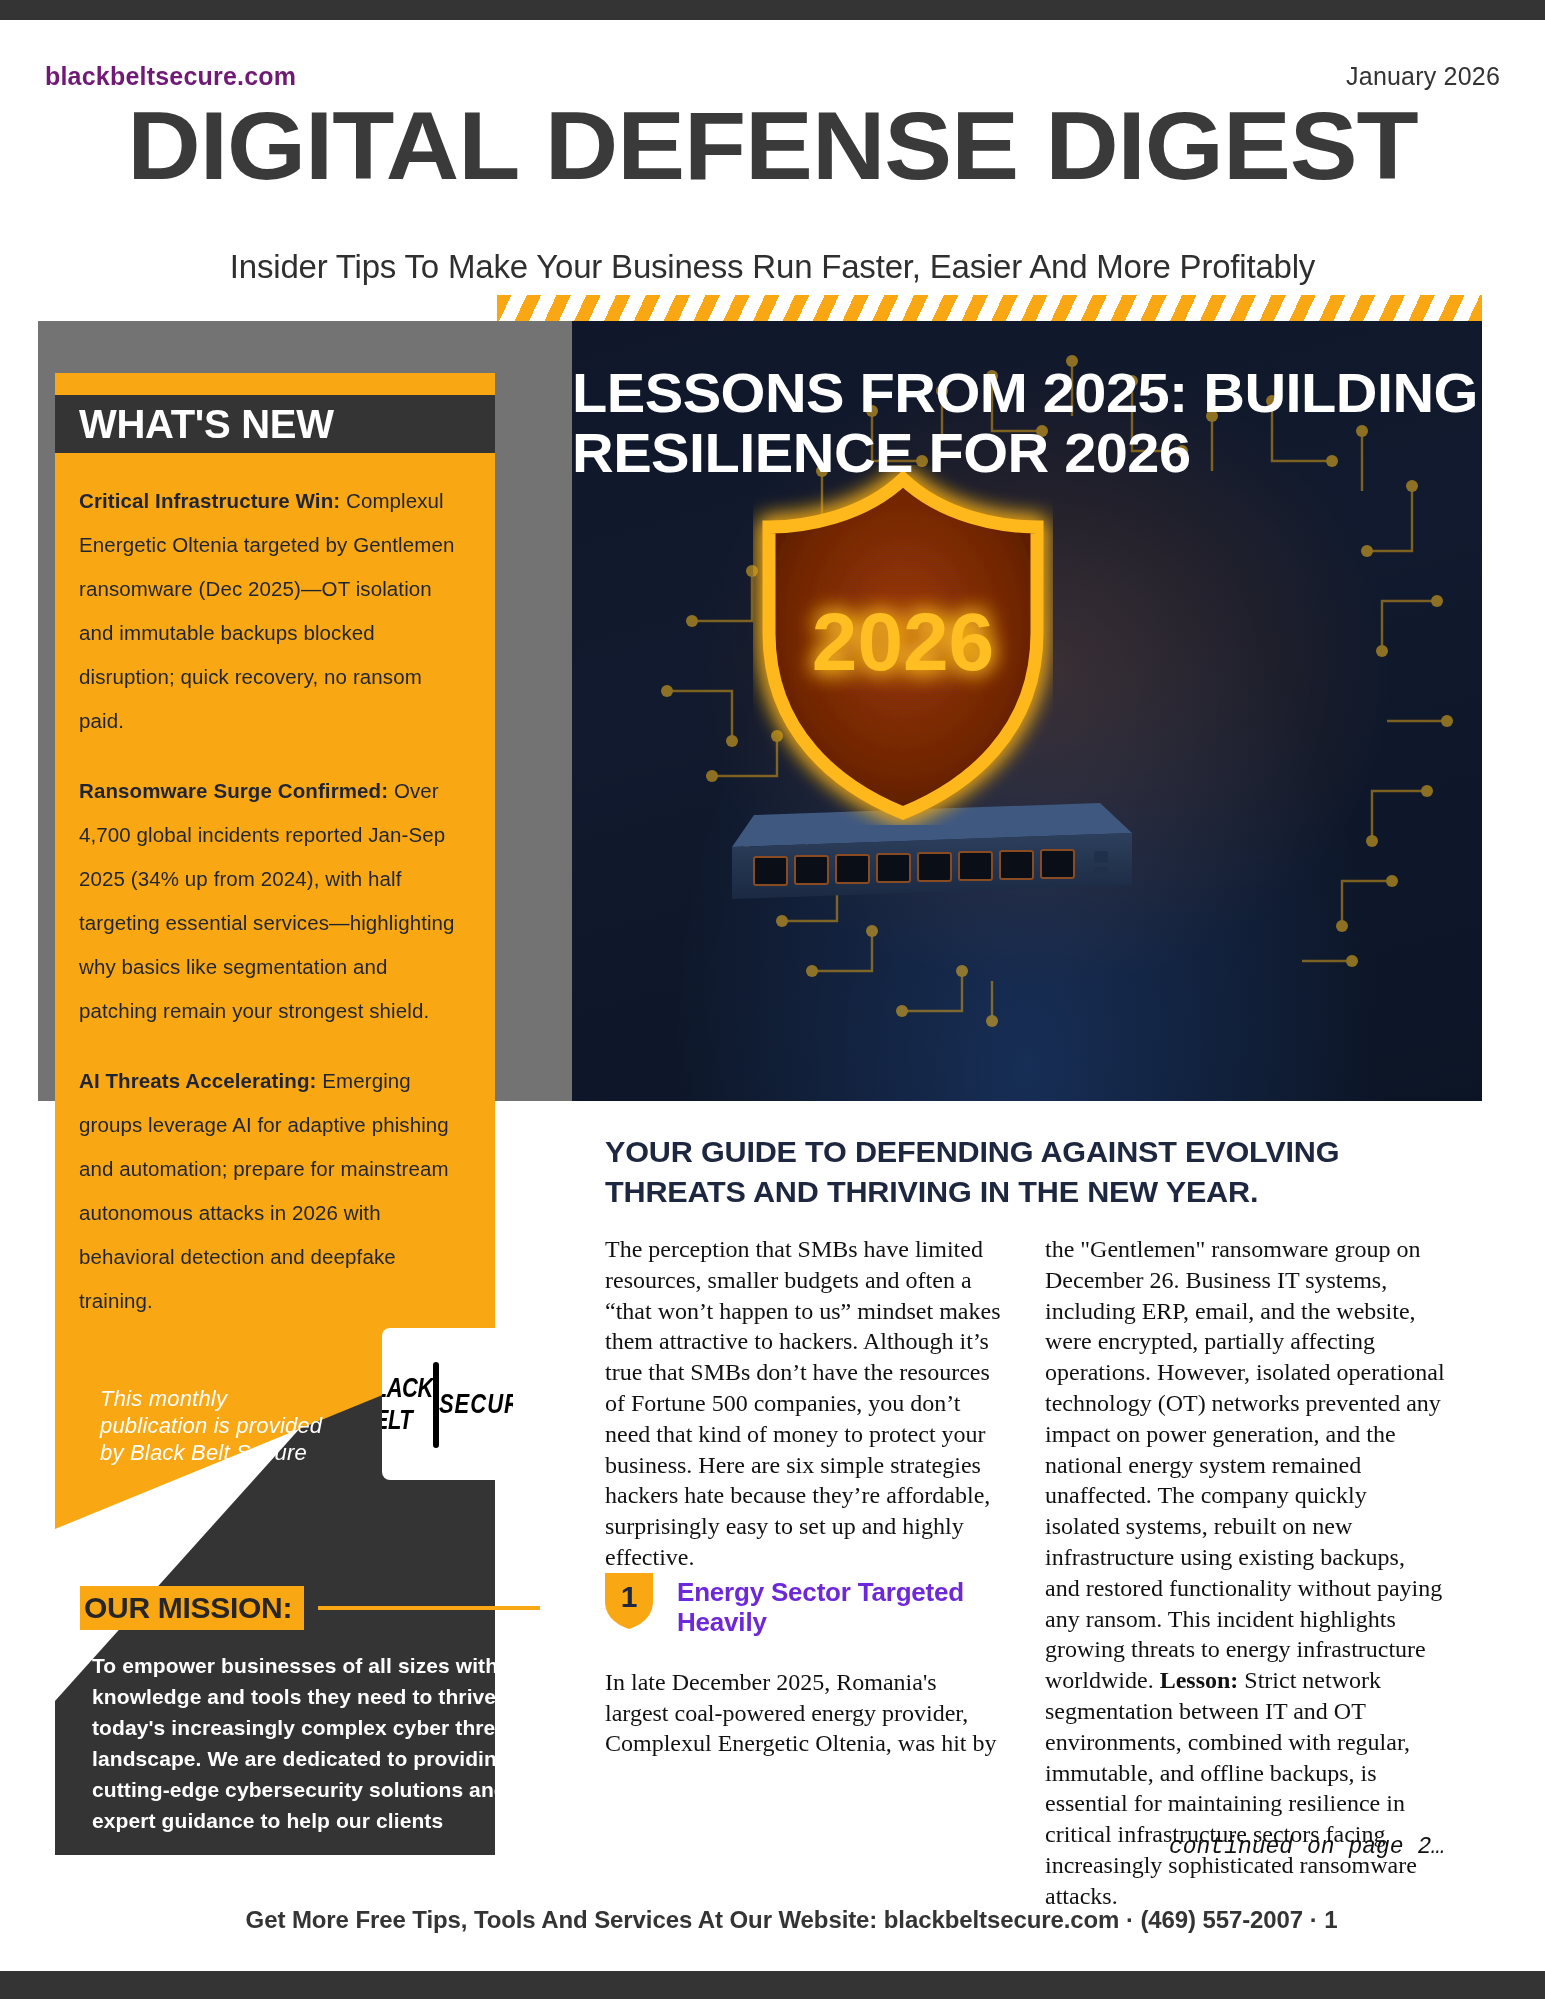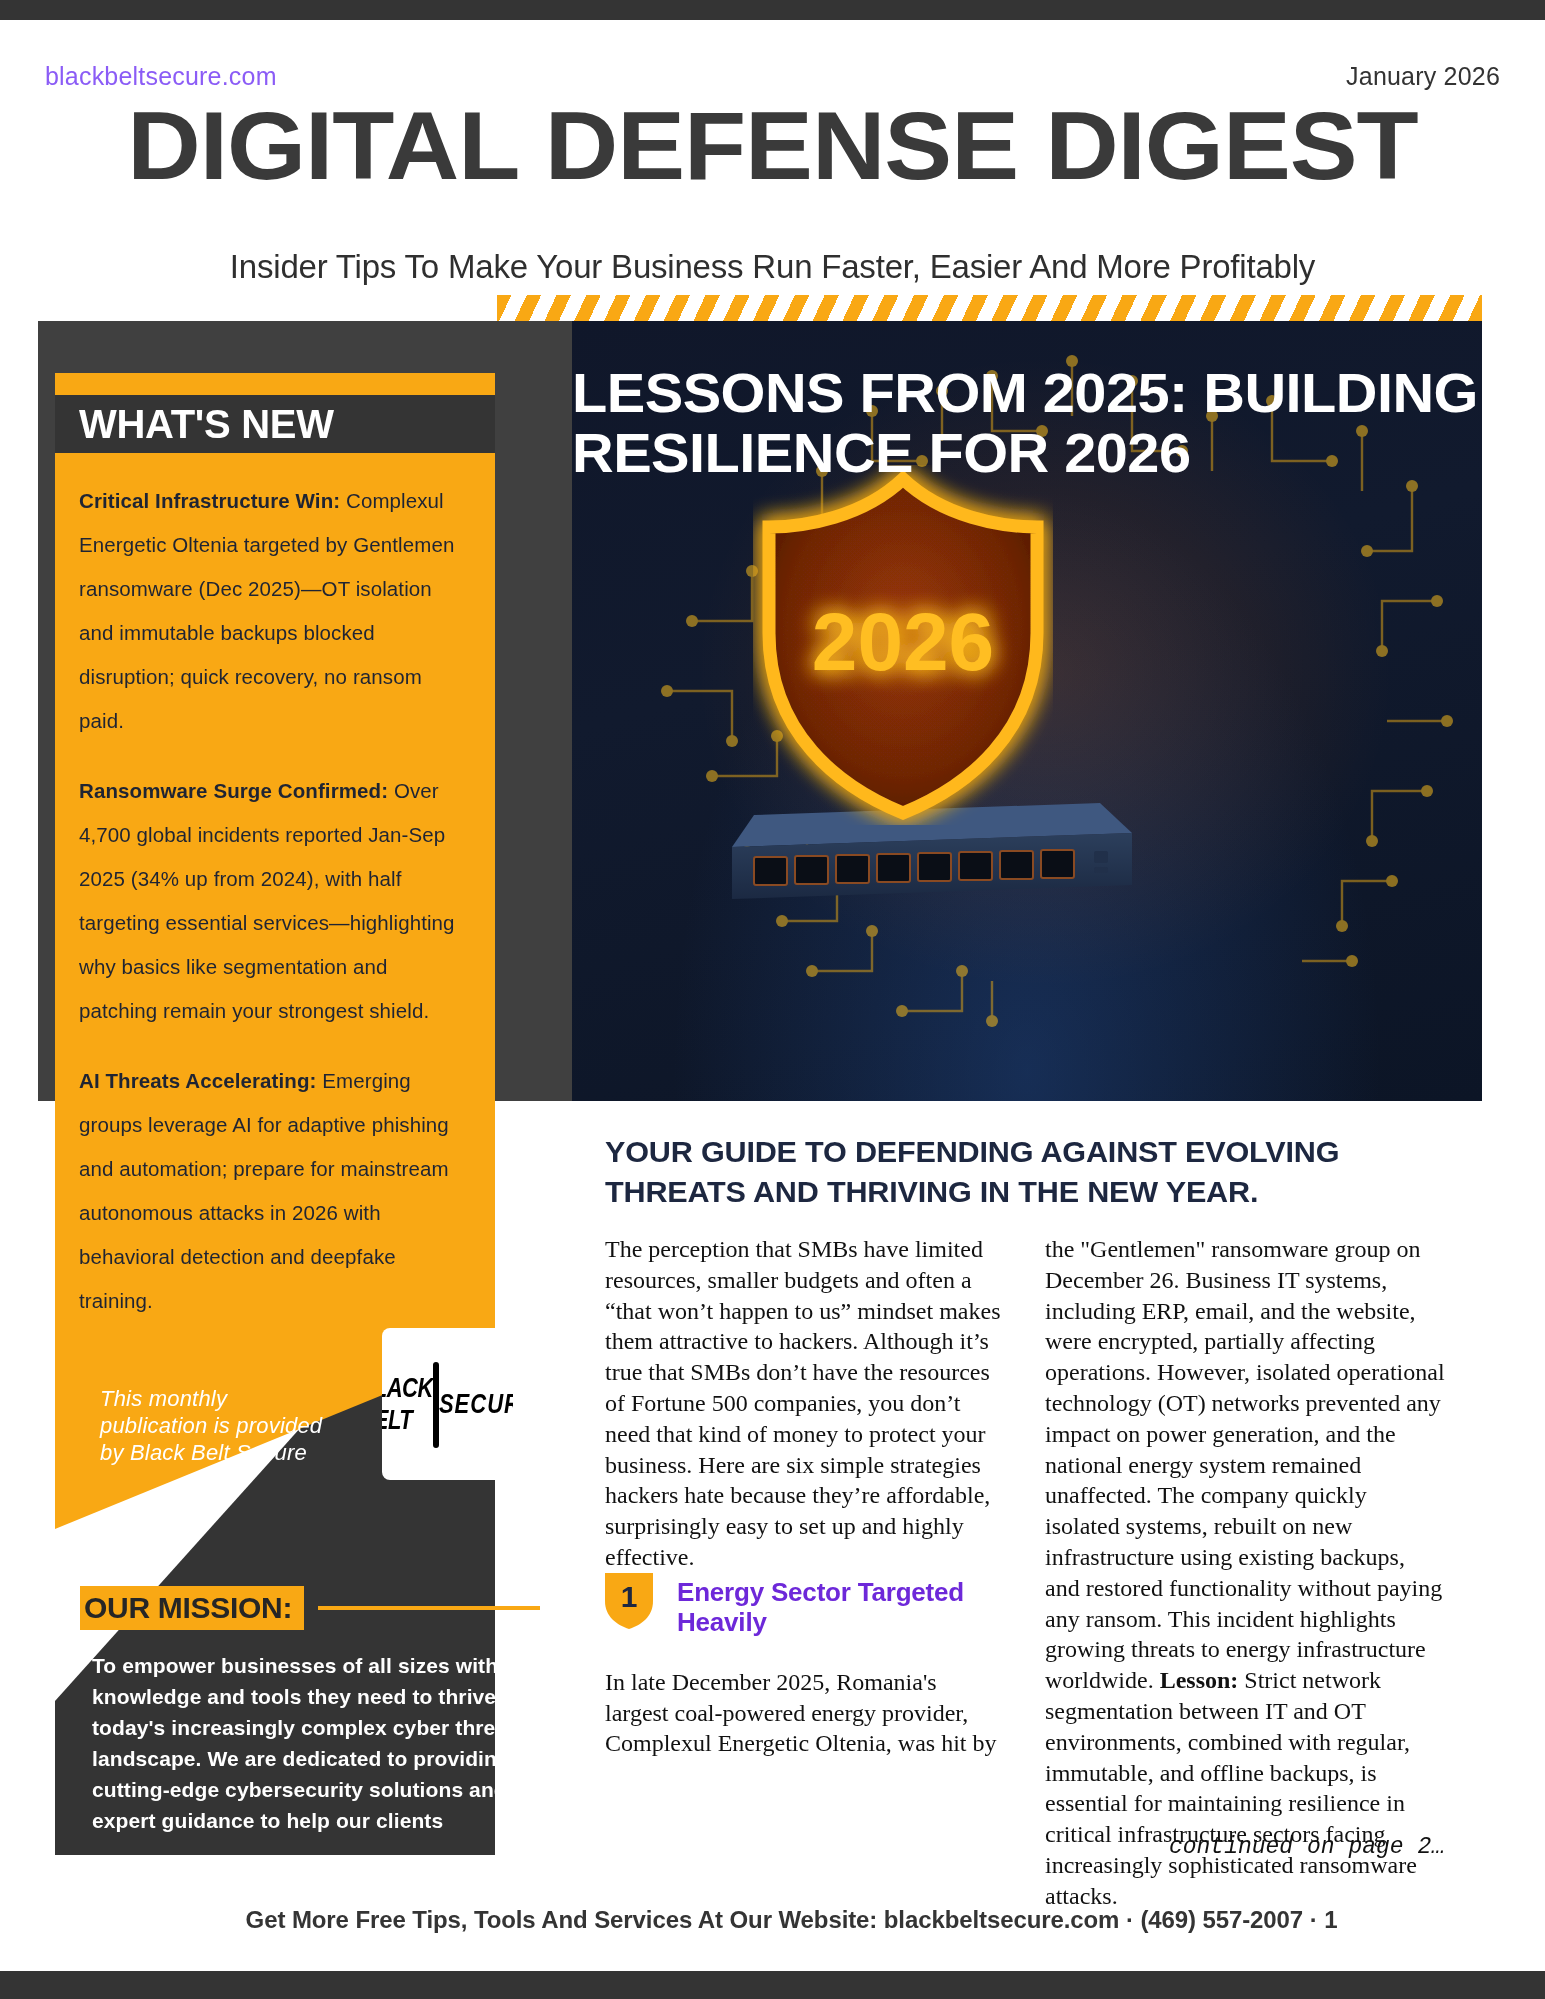--- a/index.html
+++ b/index.html
@@ -12,21 +12,21 @@
   }
   .page{position:relative;width:1545px;height:1999px;background:#ffffff;overflow:hidden;}
 
   
   .top-rule{position:absolute;left:0;top:0;width:1545px;height:20px;background:#343434;}
   .bottom-rule{position:absolute;left:0;top:1971px;width:1545px;height:28px;background:#343434;}
 
   
   .masthead{position:absolute;left:0;top:20px;width:1545px;height:255px;}
   .mast-row{position:absolute;left:45px;top:42px;width:1455px;display:flex;justify-content:space-between;align-items:baseline;}
-  .mast-site{font-size:25px;color:#8b5cf6;letter-spacing:.2px;}
+  .mast-site{font-size:25px;color:#701a75;letter-spacing:.2px;font-weight:bold;}
   .mast-date{font-size:25px;color:#333;letter-spacing:.2px;}
   .mast-title{
     position:absolute;left:0;top:78px;width:1545px;text-align:center;
     font-family:"Liberation Sans", sans-serif;
     font-weight:bold;font-size:96px;line-height:96px;letter-spacing:-1px;
     color:#3a3a3a;
     transform:scaleX(1.06);
   }
   .mast-sub{
     position:absolute;left:0;top:228px;width:1545px;text-align:center;
@@ -35,21 +35,21 @@
 
   
   .hazard{
     position:absolute;left:497px;top:295px;width:985px;height:28px;
     background:repeating-linear-gradient(115deg,#f9a814 0px,#f9a814 13px,#ffffff 13px,#ffffff 27px);
   }
 
   
   .hero{
     position:absolute;left:38px;top:321px;width:1444px;height:780px;
-    background:#404040;overflow:hidden;
+    background:#737373;overflow:hidden;
   }
   .hero-img{
     position:absolute;left:534px;top:0px;width:910px;height:780px;
     background:
       radial-gradient(ellipse at 52% 45%, rgba(255,120,20,.17) 0%, rgba(0,0,0,0) 52%),
       radial-gradient(ellipse at 50% 96%, rgba(40,90,170,.35) 0%, rgba(0,0,0,0) 55%),
       linear-gradient(165deg,#10172a 0%,#111a2e 40%,#0c1526 100%);
     overflow:hidden;
   }
   .circuit-bg{position:absolute;inset:0;opacity:.55;}

